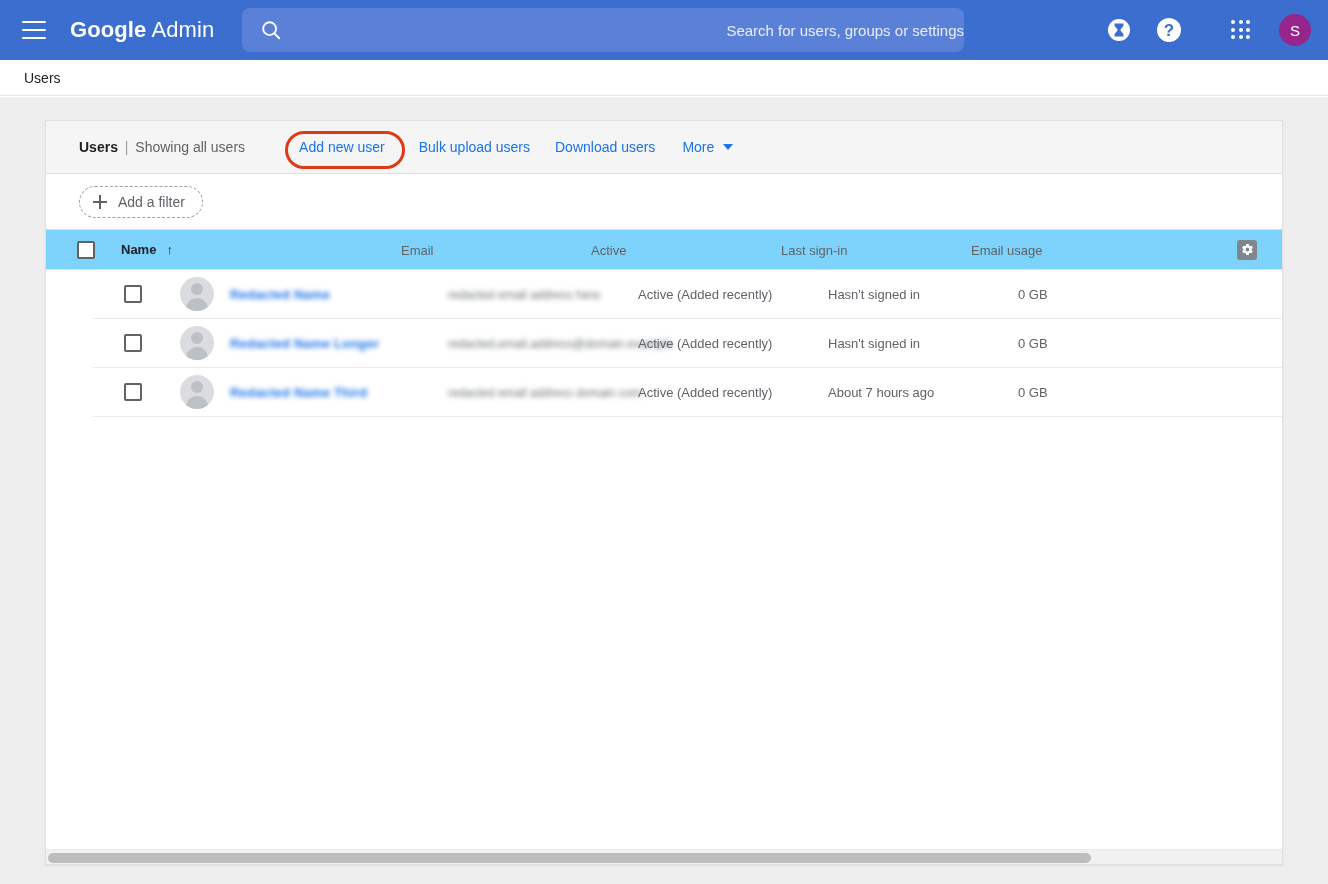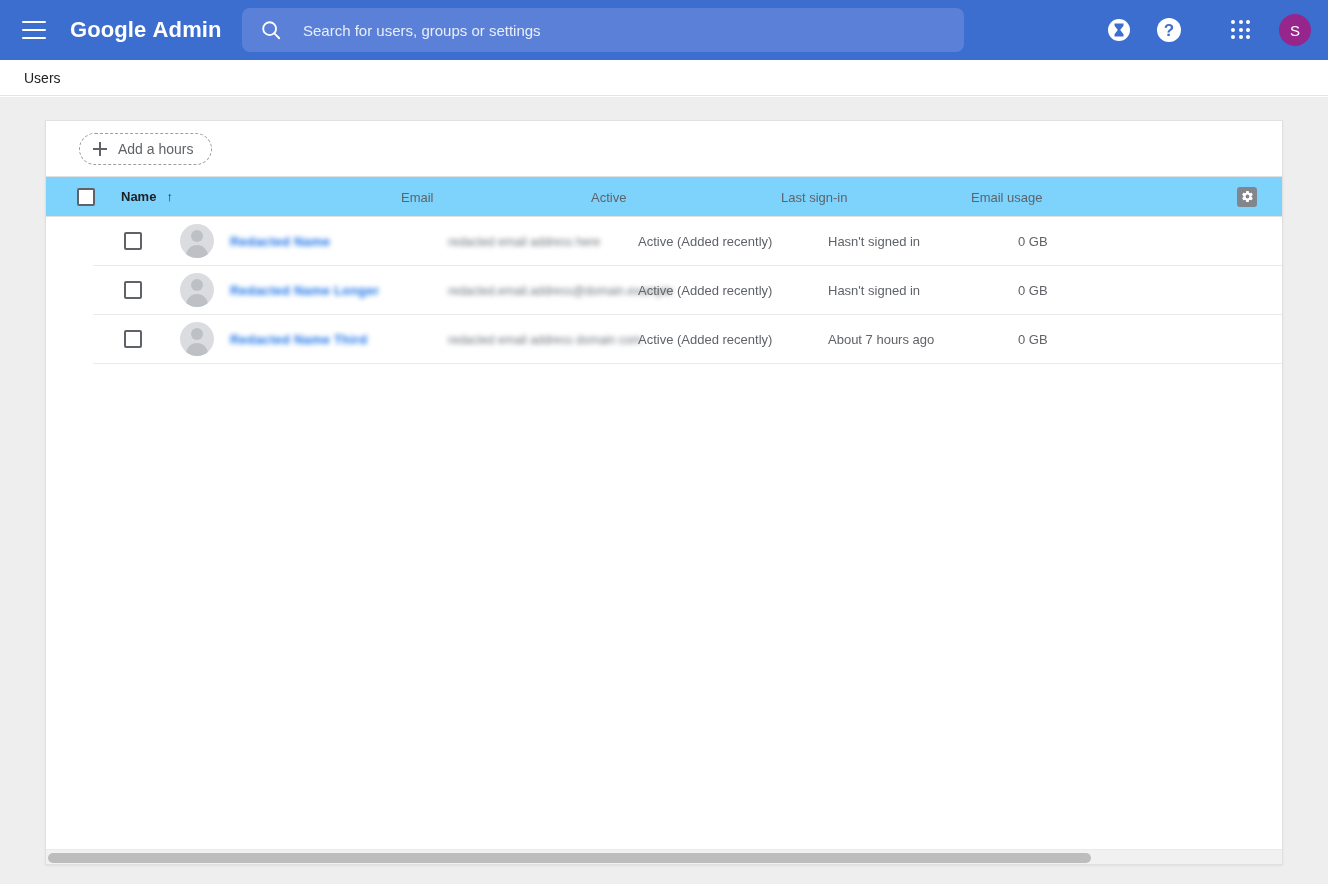--- a/index.html
+++ b/index.html
@@ -29,30 +29,31 @@
   }
   .hamburger span { display: block; height: 2px; width: 24px; background: #fff; border-radius: 1px; }
   .brand {
     margin-left: 24px;
     font-size: 22px;
     color: #ffffff;
     letter-spacing: 0.1px;
     white-space: nowrap;
   }
   .brand .g { font-weight: bold; }
-  .brand .a { font-weight: bold; }
+  .brand .a { font-weight: normal; }
 
   .searchbox {
     position: absolute;
     left: 242px; top: 8px;
     width: 722px; height: 44px;
     background: #5b80d7;
     border-radius: 8px;
     display: flex; align-items: center;
     cursor: text;
+    justify-content: space-between;
   }
   .searchbox .sicon { margin-left: 18px; width: 22px; height: 22px; display:block; }
   .search-placeholder {
     margin-left: 21px;
     font-size: 15px;
     color: #e8eefb;
     white-space: nowrap;
   }
 
   .appbar-right {
@@ -352,25 +353,41 @@
   </div>
 </div>
 
 <div class="breadcrumb-bar">
   <div class="breadcrumb">Users</div>
 </div>
 
 <div class="canvas">
   <div class="card">
 
+    <div class="card-toolbar">
+      <div class="title-block">
+        <span class="t-users">Users</span>
+        <span class="t-sep">|</span>
+        <span class="t-sub">Showing all users</span>
+      </div>
+
+      <span class="tb-link highlighted">Add new user</span>
+      <span class="tb-link l2">Bulk upload users</span>
+      <span class="tb-link l3">Download users</span>
+
+      <div class="tb-more">
+        <span>More</span>
+        <span class="caret"></span>
+      </div>
+    </div>
 
     <div class="filter-row">
       <div class="add-filter">
         <span class="plus"></span>
-        <span class="af-label">Add a hours</span>
+        <span class="af-label">Add a filter</span>
       </div>
     </div>
 
     <div class="thead">
       <div class="c-check">
         <div class="checkbox"></div>
       </div>
       <div class="c-name">
         <span class="th-label name">
           <span>Name</span>

